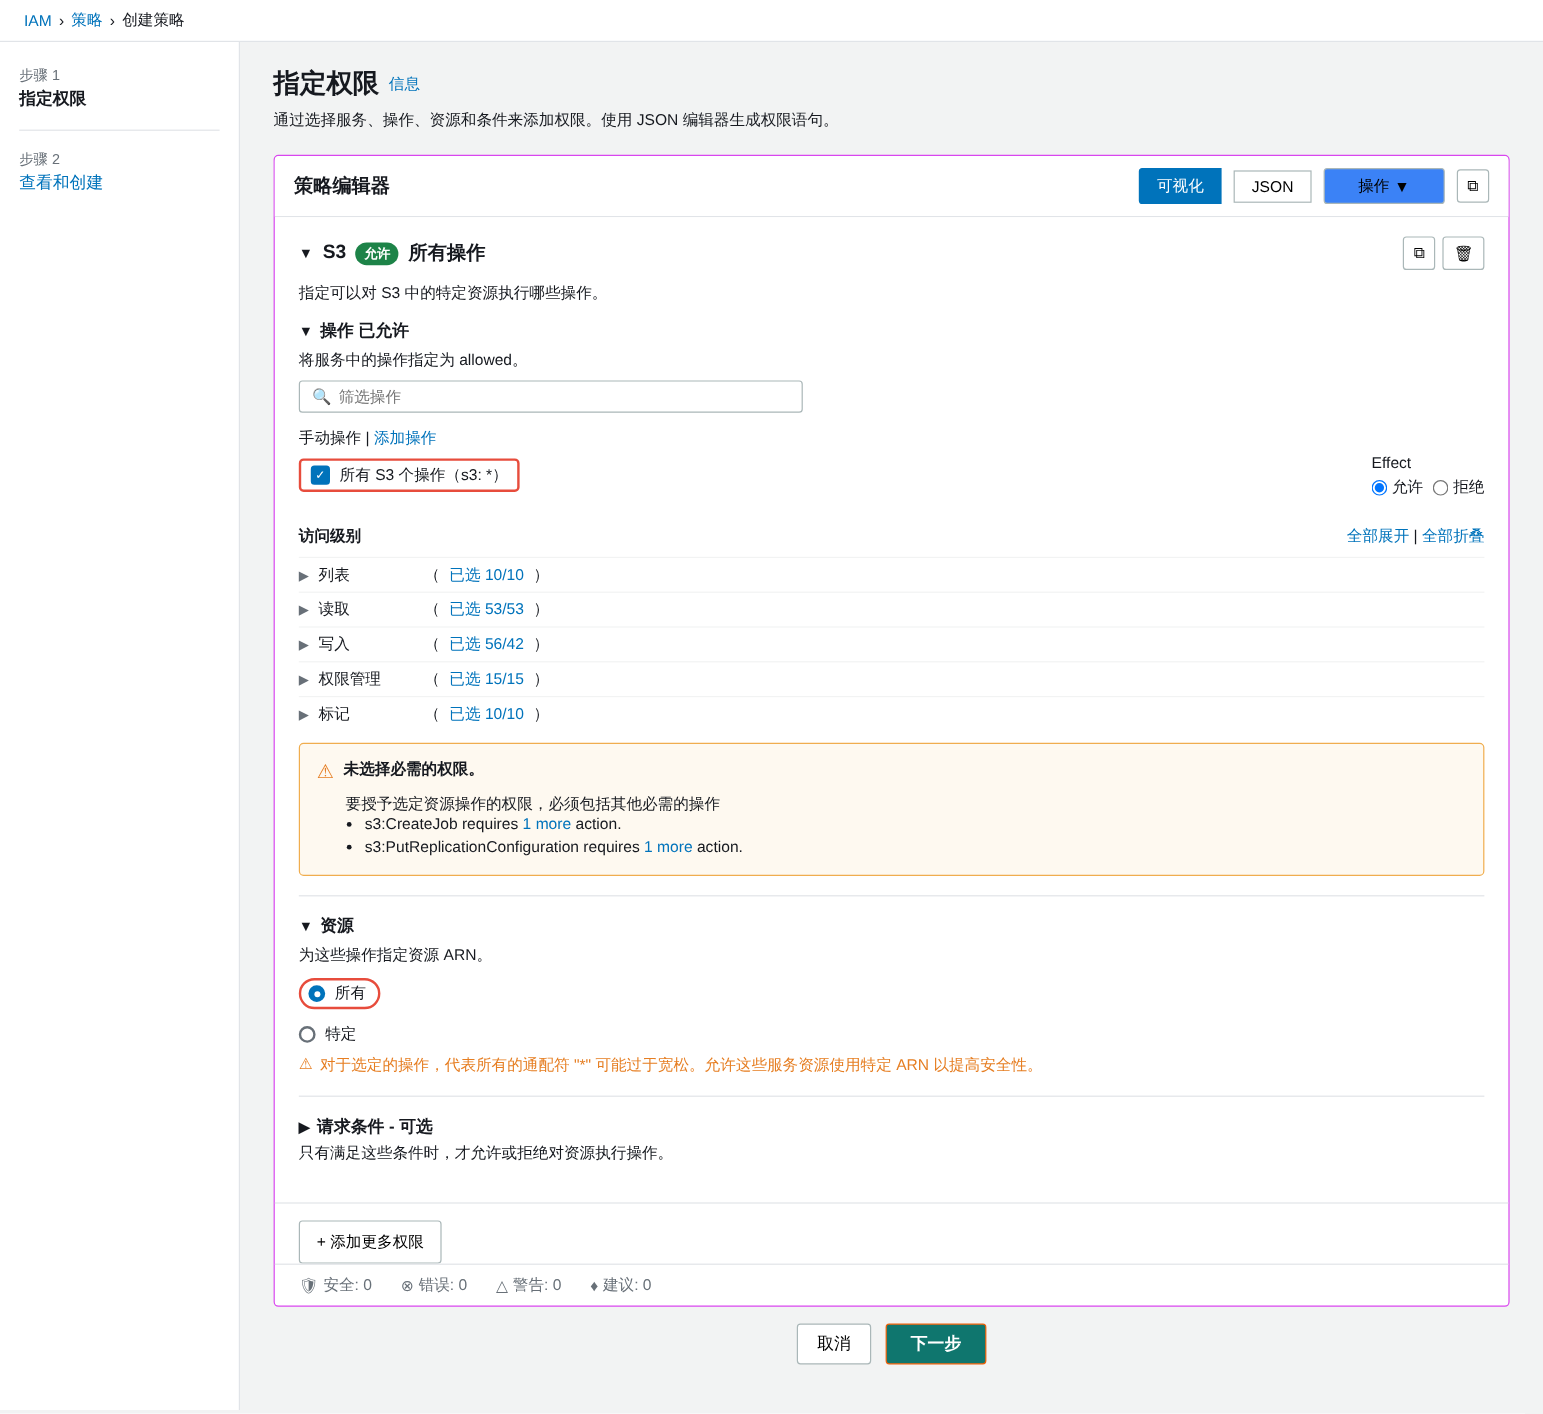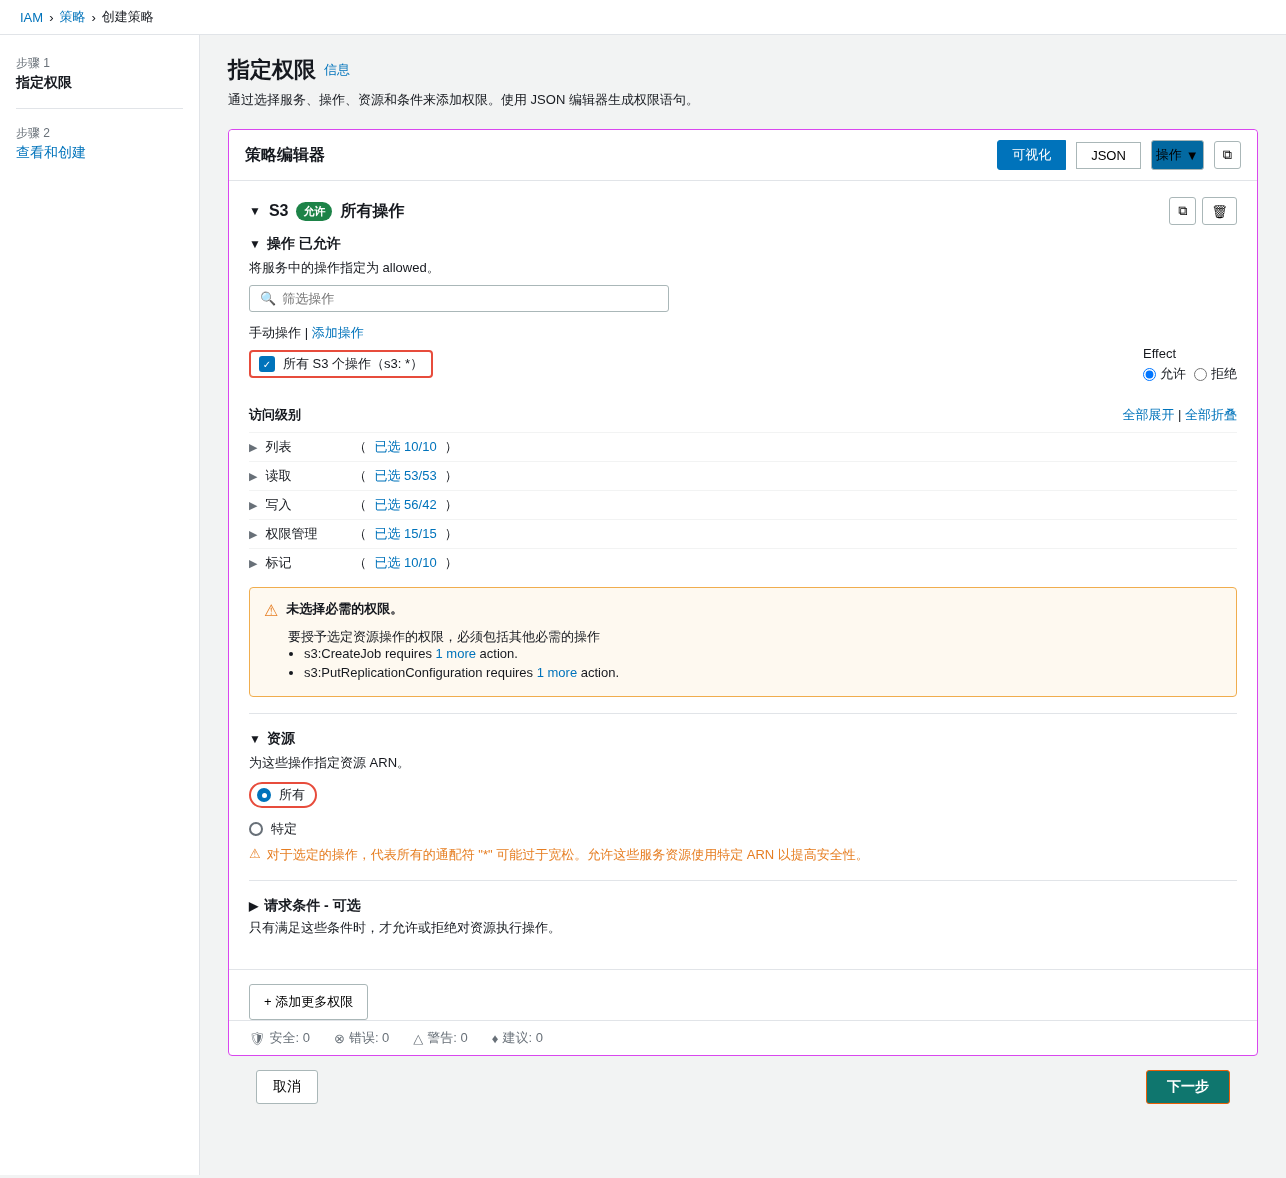--- a/index.html
+++ b/index.html
@@ -100,23 +100,23 @@
       border-radius: 0;
     }
     .btn-tab.active {
       background: #0073bb;
       color: #fff;
       border-color: #0073bb;
     }
     .btn-tab:first-child { border-radius: 3px 0 0 3px; }
     .btn-tab:last-child { border-radius: 0 3px 3px 0; }
     .btn-action {
-      padding: 5px 4px;
+      padding: 5px 28px;
       border: 1px solid #aab7b8;
-      background: #0369a1;
+      background: #3b82f6;
       cursor: pointer;
       font-size: 13px;
       border-radius: 3px;
       display: flex;
       align-items: center;
       gap: 4px;
     }
     .btn-icon {
       padding: 5px 8px;
       border: 1px solid #aab7b8;
@@ -353,21 +353,21 @@
       padding: 8px 20px;
       border-top: 1px solid #e1e4e8;
       font-size: 13px;
       color: #687078;
     }
     .status-item { display: flex; align-items: center; gap: 4px; }
 
     
     .footer-actions {
       display: flex;
-      justify-content: space-between;
+      justify-content: center;
       align-items: center;
       gap: 12px;
       padding: 14px 28px;
     }
     .btn-cancel {
       padding: 7px 16px;
       border: 1px solid #aab7b8;
       background: #fff;
       border-radius: 3px;
       cursor: pointer;
@@ -440,20 +440,21 @@
             <span>S3</span>
             <span class="allow-badge">允许</span>
             <span>所有操作</span>
           </div>
           <div class="section-header-right">
             <button class="btn-icon">⧉</button>
             <button class="btn-icon">🗑</button>
           </div>
         </div>
 
+        <div class="section-desc">指定可以对 S3 中的特定资源执行哪些操作。</div>
 
         <div class="sub-section-label">
           <span class="triangle">▼</span>
           <span>操作 已允许</span>
         </div>
         <div class="sub-section-hint">将服务中的操作指定为 allowed。</div>
 
         <div class="search-box">
           <span class="search-icon">🔍</span>
           <input type="text" placeholder="筛选操作" style="">

